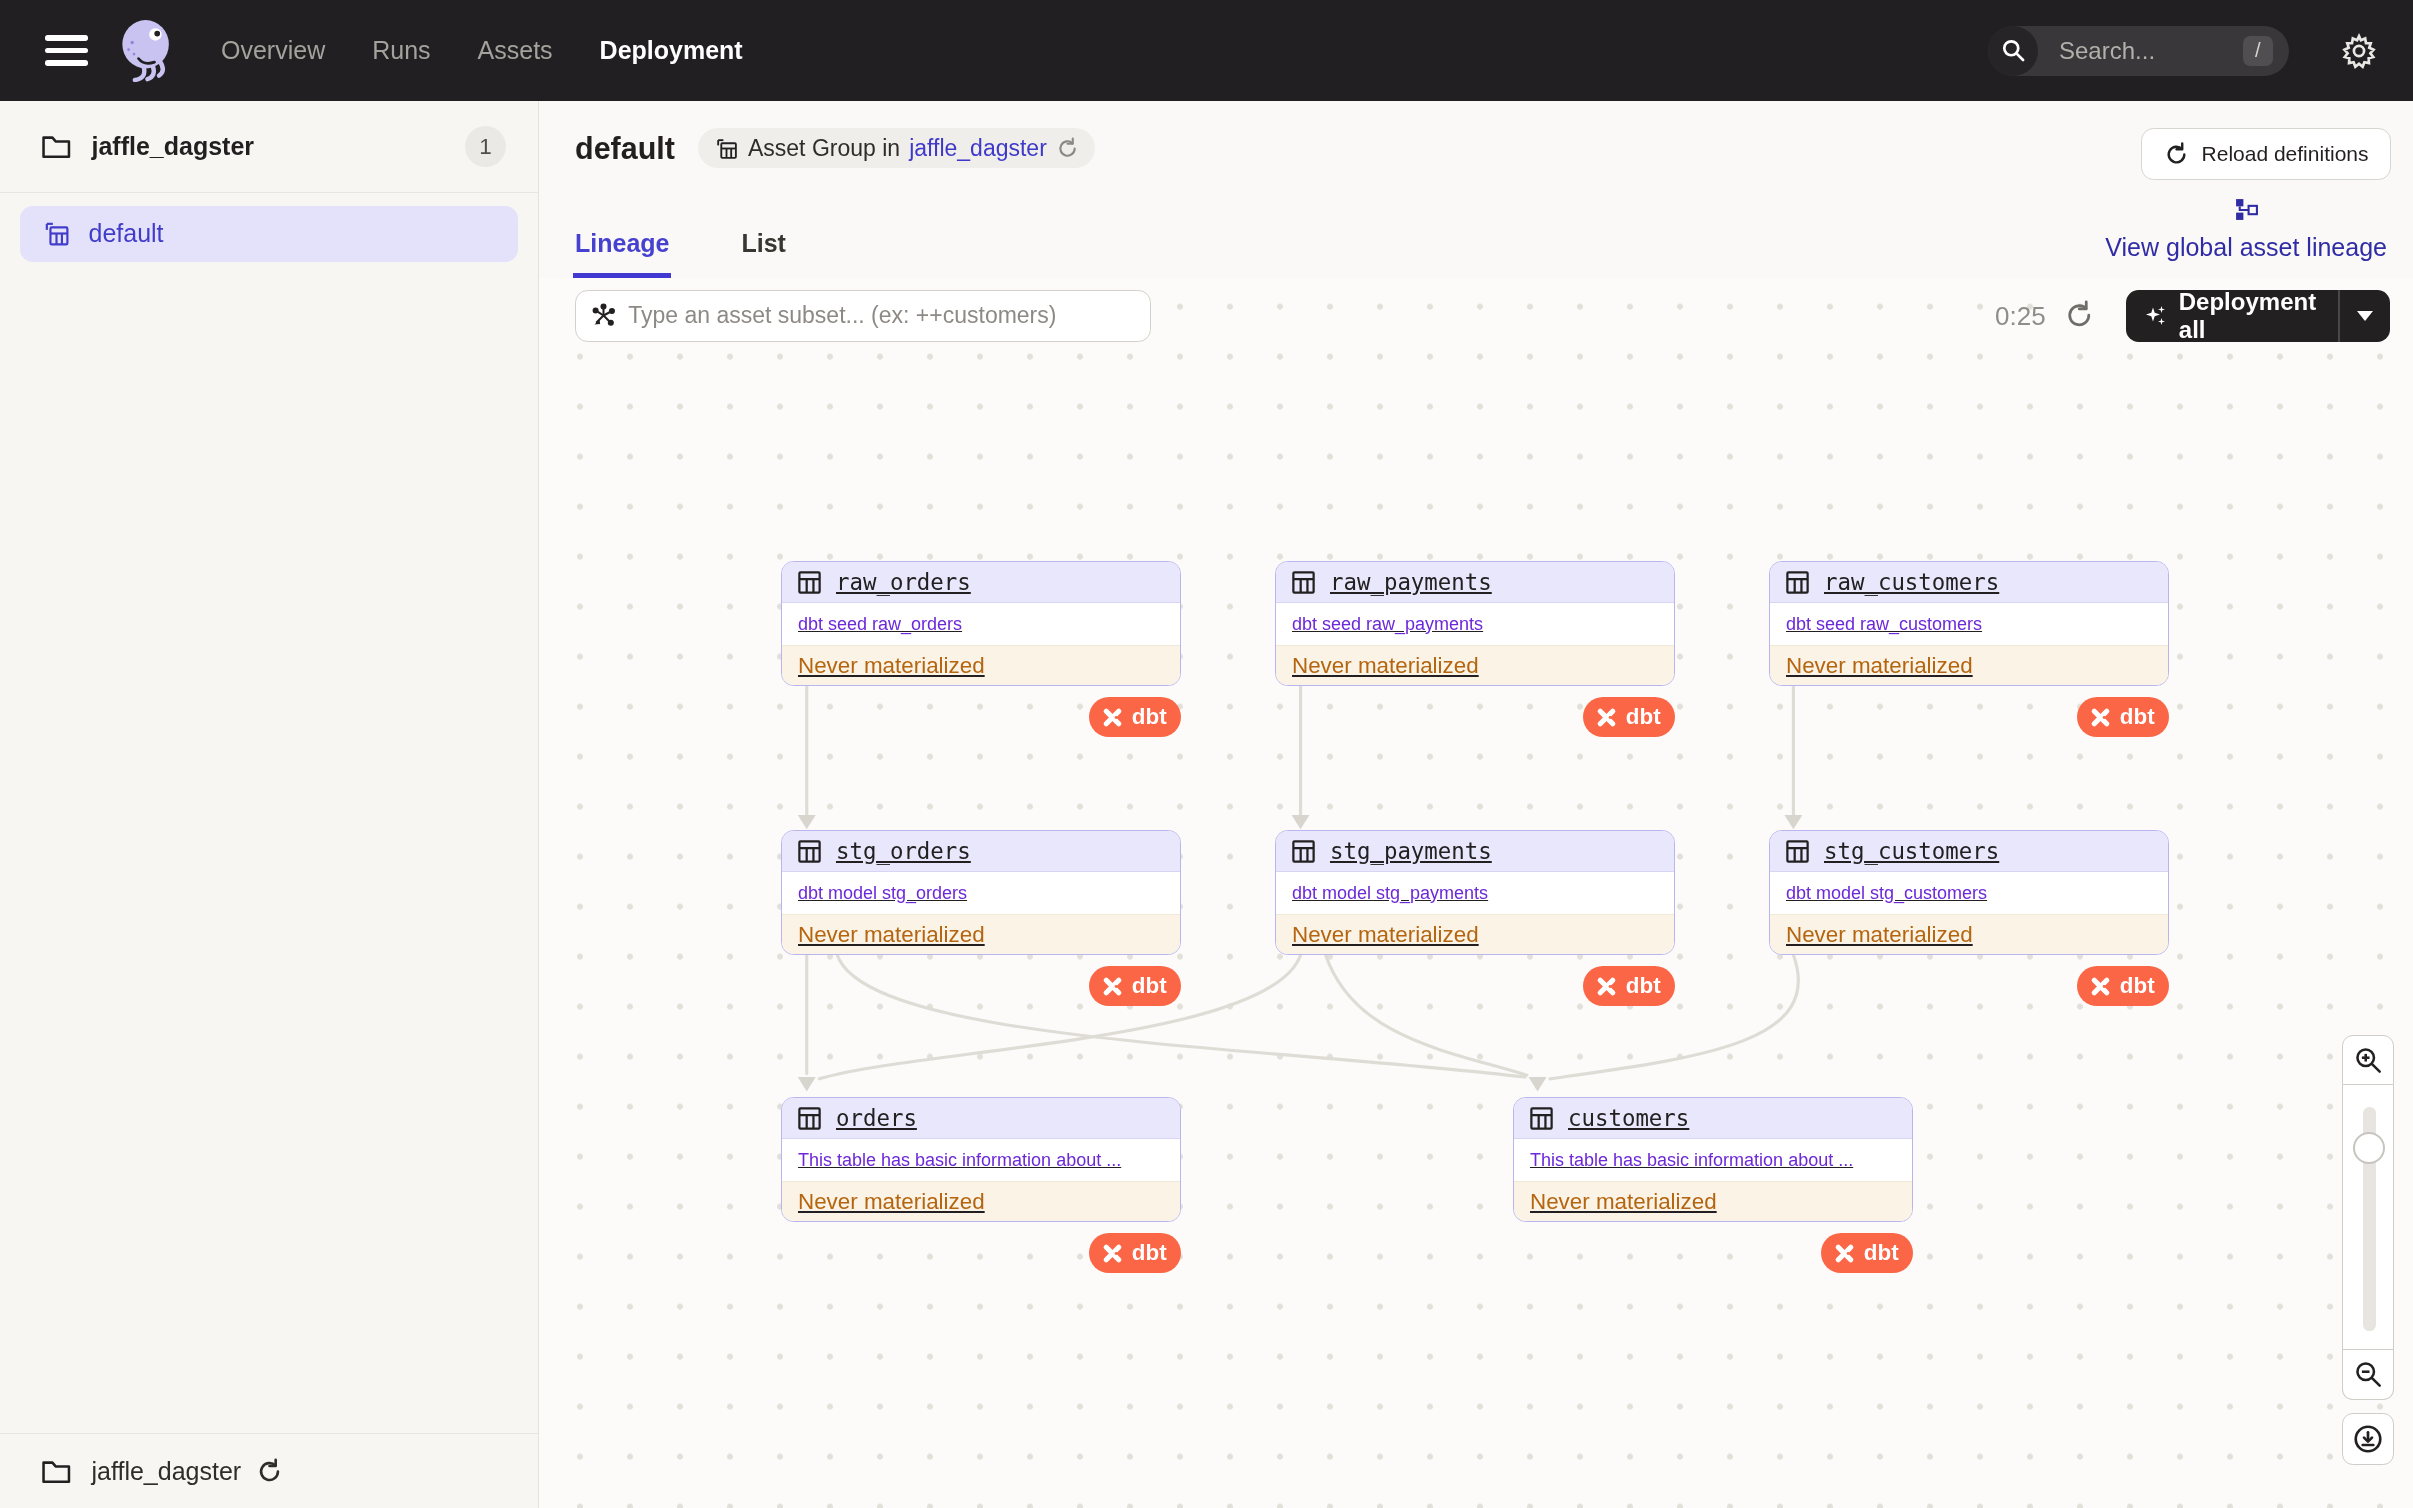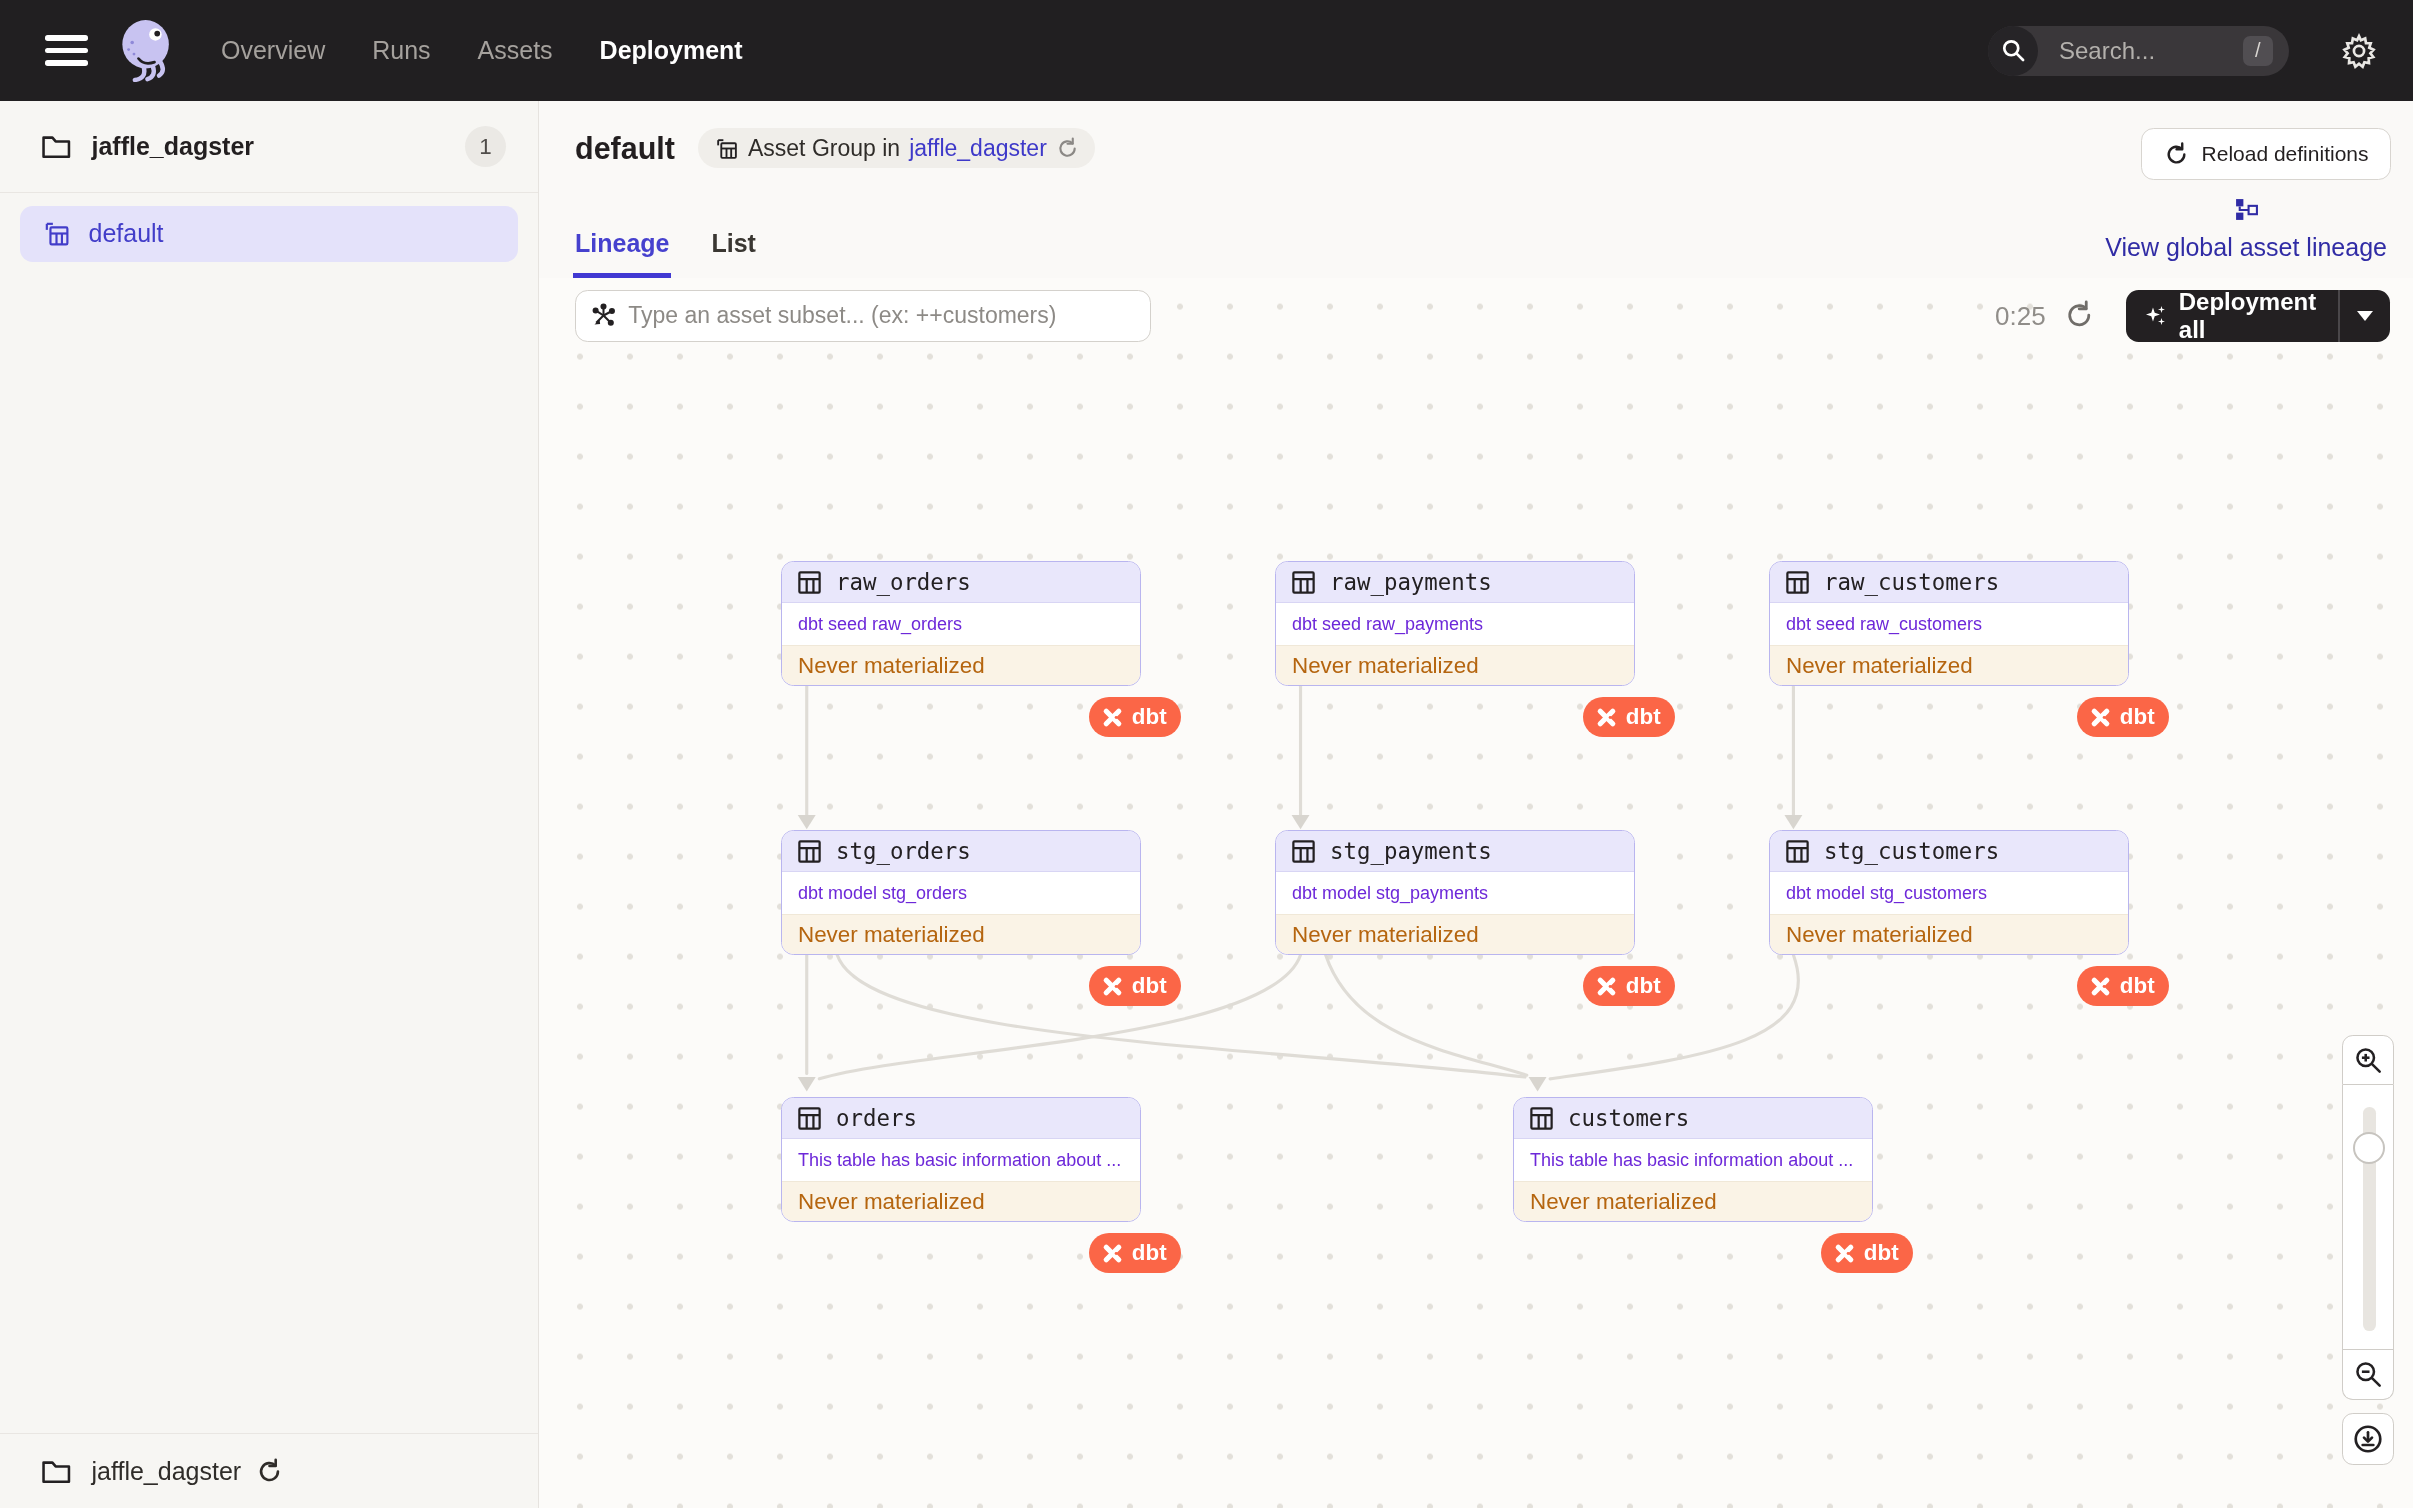--- a/index.html
+++ b/index.html
@@ -41,21 +41,21 @@
 
   
   .main-header { position:absolute; left:539px; top:101px; width:1875px; height:178px; background:#FAF9F7; border-bottom:1.8px solid #ECE9E4; }
   .title-row { display:flex; align-items:center; padding:27px 0 0 36px; }
   .page-title { font-size:30.5px; font-weight:700; color:#231F20; }
   .group-tag { margin-left:23px; height:40px; border-radius:20px; background:#F0EEEA; display:flex; align-items:center; padding:0 16px; gap:9px; }
   .group-tag .txt { font-size:23px; color:#2F2C29; }
   .group-tag .link { font-size:23px; color:#3E39C9; cursor:pointer; }
   .reload-btn { position:absolute; right:23px; top:27px; height:52px; border-radius:12.6px; background:#FFFFFF; border:1.8px solid #D8D5D0;
                 display:flex; align-items:center; gap:12.6px; padding:0 21.5px; font-size:21px; color:#231F20; cursor:pointer; }
-  .tabs { position:absolute; left:36px; bottom:0; display:flex; gap:42px; }
+  .tabs { position:absolute; left:36px; bottom:0; display:flex; gap:72px; }
   .tab { font-size:25px; font-weight:600; color:#3A3732; padding-bottom:20px; position:relative; cursor:pointer; }
   .tab.active { color:#4641CE; }
   .tab.active::after { content:""; position:absolute; left:-1.8px; right:-1.8px; bottom:0; height:5.4px; background:#4139D2; }
   .global-link { position:absolute; right:27px; bottom:16px; display:flex; align-items:center; gap:10.8px;
                  color:#302CA5; font-size:25px; cursor:pointer;flex-direction:column; }
 
   
   .graph { position:absolute; left:539px; top:278px; width:1875px; height:1230px; background-color:#FCFBF9;
            background-image:radial-gradient(circle, #E3E0DA 2.7px, rgba(0,0,0,0) 3.2px); background-size:50px 50px; background-position:16px 3.6px; }
   .filter-input { position:absolute; left:36px; top:11.7px; width:576px; height:52px; background:#FFFFFF; border:1.8px solid #D4D1CC;
@@ -66,21 +66,21 @@
   .graph-refresh { position:absolute; left:1525px; top:21.5px; cursor:pointer; }
   .mat-btn { position:absolute; left:1587px; top:11.7px; width:264px; height:52px; background:#232022; border-radius:12.6px;
              display:flex; align-items:center; color:#FFFFFF; cursor:pointer; }
   .mat-main { display:flex; align-items:center; gap:10.8px; padding:0 18px; font-size:24px; font-weight:600; width:212px; }
   .mat-divider { width:1.8px; height:52px; background:#4A474A; }
   .mat-caret { flex:1; display:flex; align-items:center; justify-content:center; }
   .caret-down { width:0; height:0; border-left:8px solid transparent; border-right:8px solid transparent; border-top:10px solid #FFFFFF; }
 
   
   .node { position:absolute; width:400px; }
-  .card { width:360px; height:125px; border:1.8px solid #B9B5EF; border-radius:12.6px; overflow:hidden; background:#FFFFFF; cursor:pointer; }
+  .card { width:400px; height:125px; border:1.8px solid #B9B5EF; border-radius:12.6px; overflow:hidden; background:#FFFFFF; cursor:pointer;text-decoration:underline; }
   .card-head { height:41px; background:#E9E7FB; border-bottom:0.9px solid #D8D5F4; display:flex; align-items:center; padding:0 14.4px; gap:12.6px; }
   .card-head .nm { font-family:"DejaVu Sans Mono", monospace; font-size:22.4px; color:#232022; }
   .card-body { height:42px; display:flex; align-items:center; padding:0 16px; font-size:18px; color:#6d28d9;
                white-space:nowrap; overflow:hidden; }
   .card-status { height:40px; background:#FAF3E6; border-top:0.9px solid #F0E8D8; display:flex; align-items:center; padding:0 16px;
                  font-size:22.4px; color:#B5650F; }
   .dbt-badge { position:absolute; right:0; top:136px; height:40px; padding:0 14.4px 0 10.8px; background:#FB6647; border-radius:20px;
                display:flex; align-items:center; gap:7.2px; color:#FFFFFF; font-weight:700; font-size:22.4px; }
   .p-r1c1{left:242px;top:283px} .p-r1c2{left:736px;top:283px} .p-r1c3{left:1230px;top:283px}
   .p-r2c1{left:242px;top:552px} .p-r2c2{left:736px;top:552px} .p-r2c3{left:1230px;top:552px}

